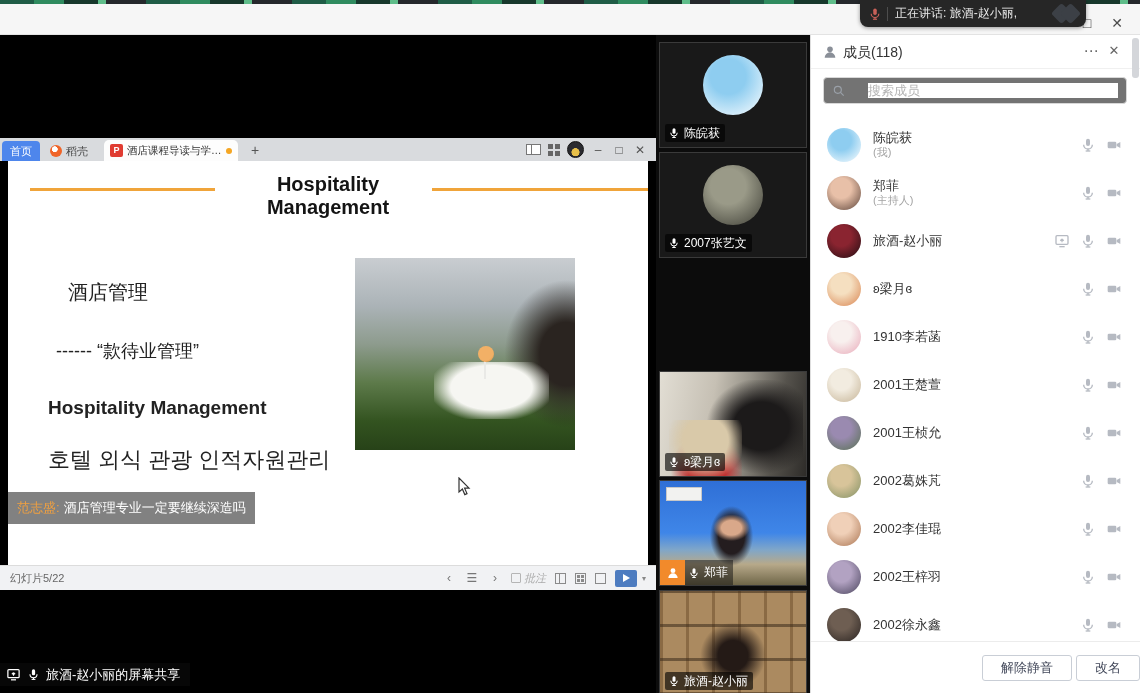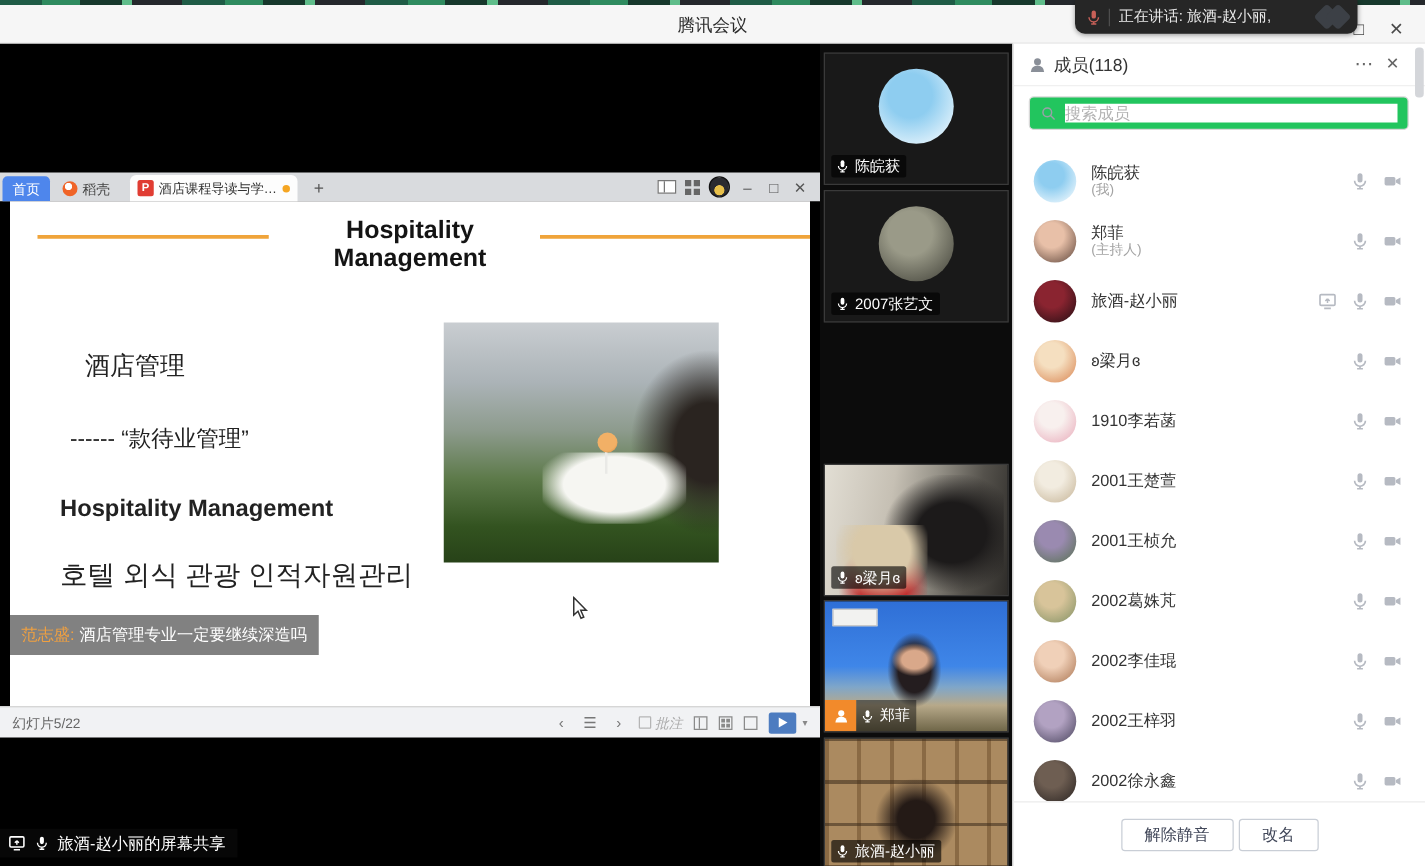--- a/index.html
+++ b/index.html
@@ -112,34 +112,34 @@
       repeating-linear-gradient(90deg,#8a6a44 0 3px,#ab8a60 3px 26px); }
 
   
   .members-panel { position:absolute; left:810px; top:35px; width:330px; height:658px; background:#fff; border-left:1px solid #dedede; }
   .mp-header { position:absolute; left:0; top:0; width:100%; height:34px; border-bottom:1px solid #f0f0f0; }
   .mp-title { position:absolute; left:32px; top:9px; font-size:14px; color:#333; }
   .mp-person { position:absolute; left:11px; top:9px; }
   .mp-more { position:absolute; right:40px; top:7px; font-size:15px; color:#666; width:18px; text-align:center; }
   .mp-close { position:absolute; right:18px; top:8px; font-size:13px; color:#666; width:16px; text-align:center; }
   .mp-scrollbar { position:absolute; right:1px; top:3px; width:7px; height:40px; background:#d4d6da; border-radius:3px; }
-  .mp-search { position:absolute; left:12px; top:42px; width:304px; height:27px; border:1px solid #d8d8d8; border-radius:4px; display:flex; align-items:center; padding:0 8px; gap:6px; background:#22c55e; }
+  .mp-search { position:absolute; left:12px; top:42px; width:304px; height:27px; border:1px solid #d8d8d8; border-radius:4px; display:flex; align-items:center; padding:0 8px; gap:22px; background:#737373; }
   .mp-search input { border:none; outline:none; flex:1; font-size:13px; color:#333; font-family:inherit; }
   .mp-search input::placeholder { color:#b3b3b3; }
 
   .member-list { position:absolute; left:0; top:86px; width:100%; height:520px; overflow:hidden; }
   .member-row { height:48px; display:flex; align-items:center; padding:0 18px 0 16px; }
   .member-avatar { width:34px; height:34px; border-radius:50%; flex:none; }
   .member-info { margin-left:12px; display:flex; flex-direction:column; justify-content:center; line-height:1.25; min-width:0; }
   .member-name { font-size:13px; color:#333; white-space:nowrap; }
   .member-role { font-size:11px; color:#a3a3a3; }
   .row-icons { margin-left:auto; display:flex; align-items:center; gap:10px; color:#b6bac2; }
   .row-icons svg { width:16px; height:16px; }
 
-  .mp-footer { position:absolute; left:0; bottom:0; width:100%; height:52px; background:#fff; border-top:1px solid #ececec; display:flex; align-items:center; justify-content:center; gap:4px; }
+  .mp-footer { position:absolute; left:0; bottom:0; width:100%; height:52px; background:#fff; border-top:1px solid #ececec; display:flex; align-items:center; justify-content:flex-end; gap:4px; }
   .mp-btn { height:26px; padding:0 18px; background:#fff; border:1px solid #c9ced6; border-radius:3px; font-size:13px; color:#42485a; font-family:inherit; }
 
   
   svg .slash { display:none; }
   svg .level { display:none; }
   .tile-label svg { width:12px; height:12px; color:#fff; flex:none; }
   .share-banner svg { color:#fff; }
 </style>
 </head>
 <body>
@@ -172,21 +172,20 @@
       <circle cx="10" cy="10" r="6" fill="none" stroke="currentColor" stroke-width="2"></circle>
       <line x1="14.5" y1="14.5" x2="20" y2="20" stroke="currentColor" stroke-width="2"></line>
     </g>
   </defs>
 </svg>
 
 <div id="screen">
 
   <div class="top-strip"></div>
   <div class="titlebar">
-    <div class="app-title">腾讯会议</div>
     <div class="win-btn win-restore">□</div>
     <div class="win-btn win-close">✕</div>
   </div>
 
   <div class="speak-toast">
     <svg width="14" height="14" viewBox="0 0 24 24" class="muted" style="color:#c86058">
         <use href="#def-mic"></use>
       </svg>
     <div class="divider"></div>
     <span class="txt">正在讲话: 旅酒-赵小丽,</span>

